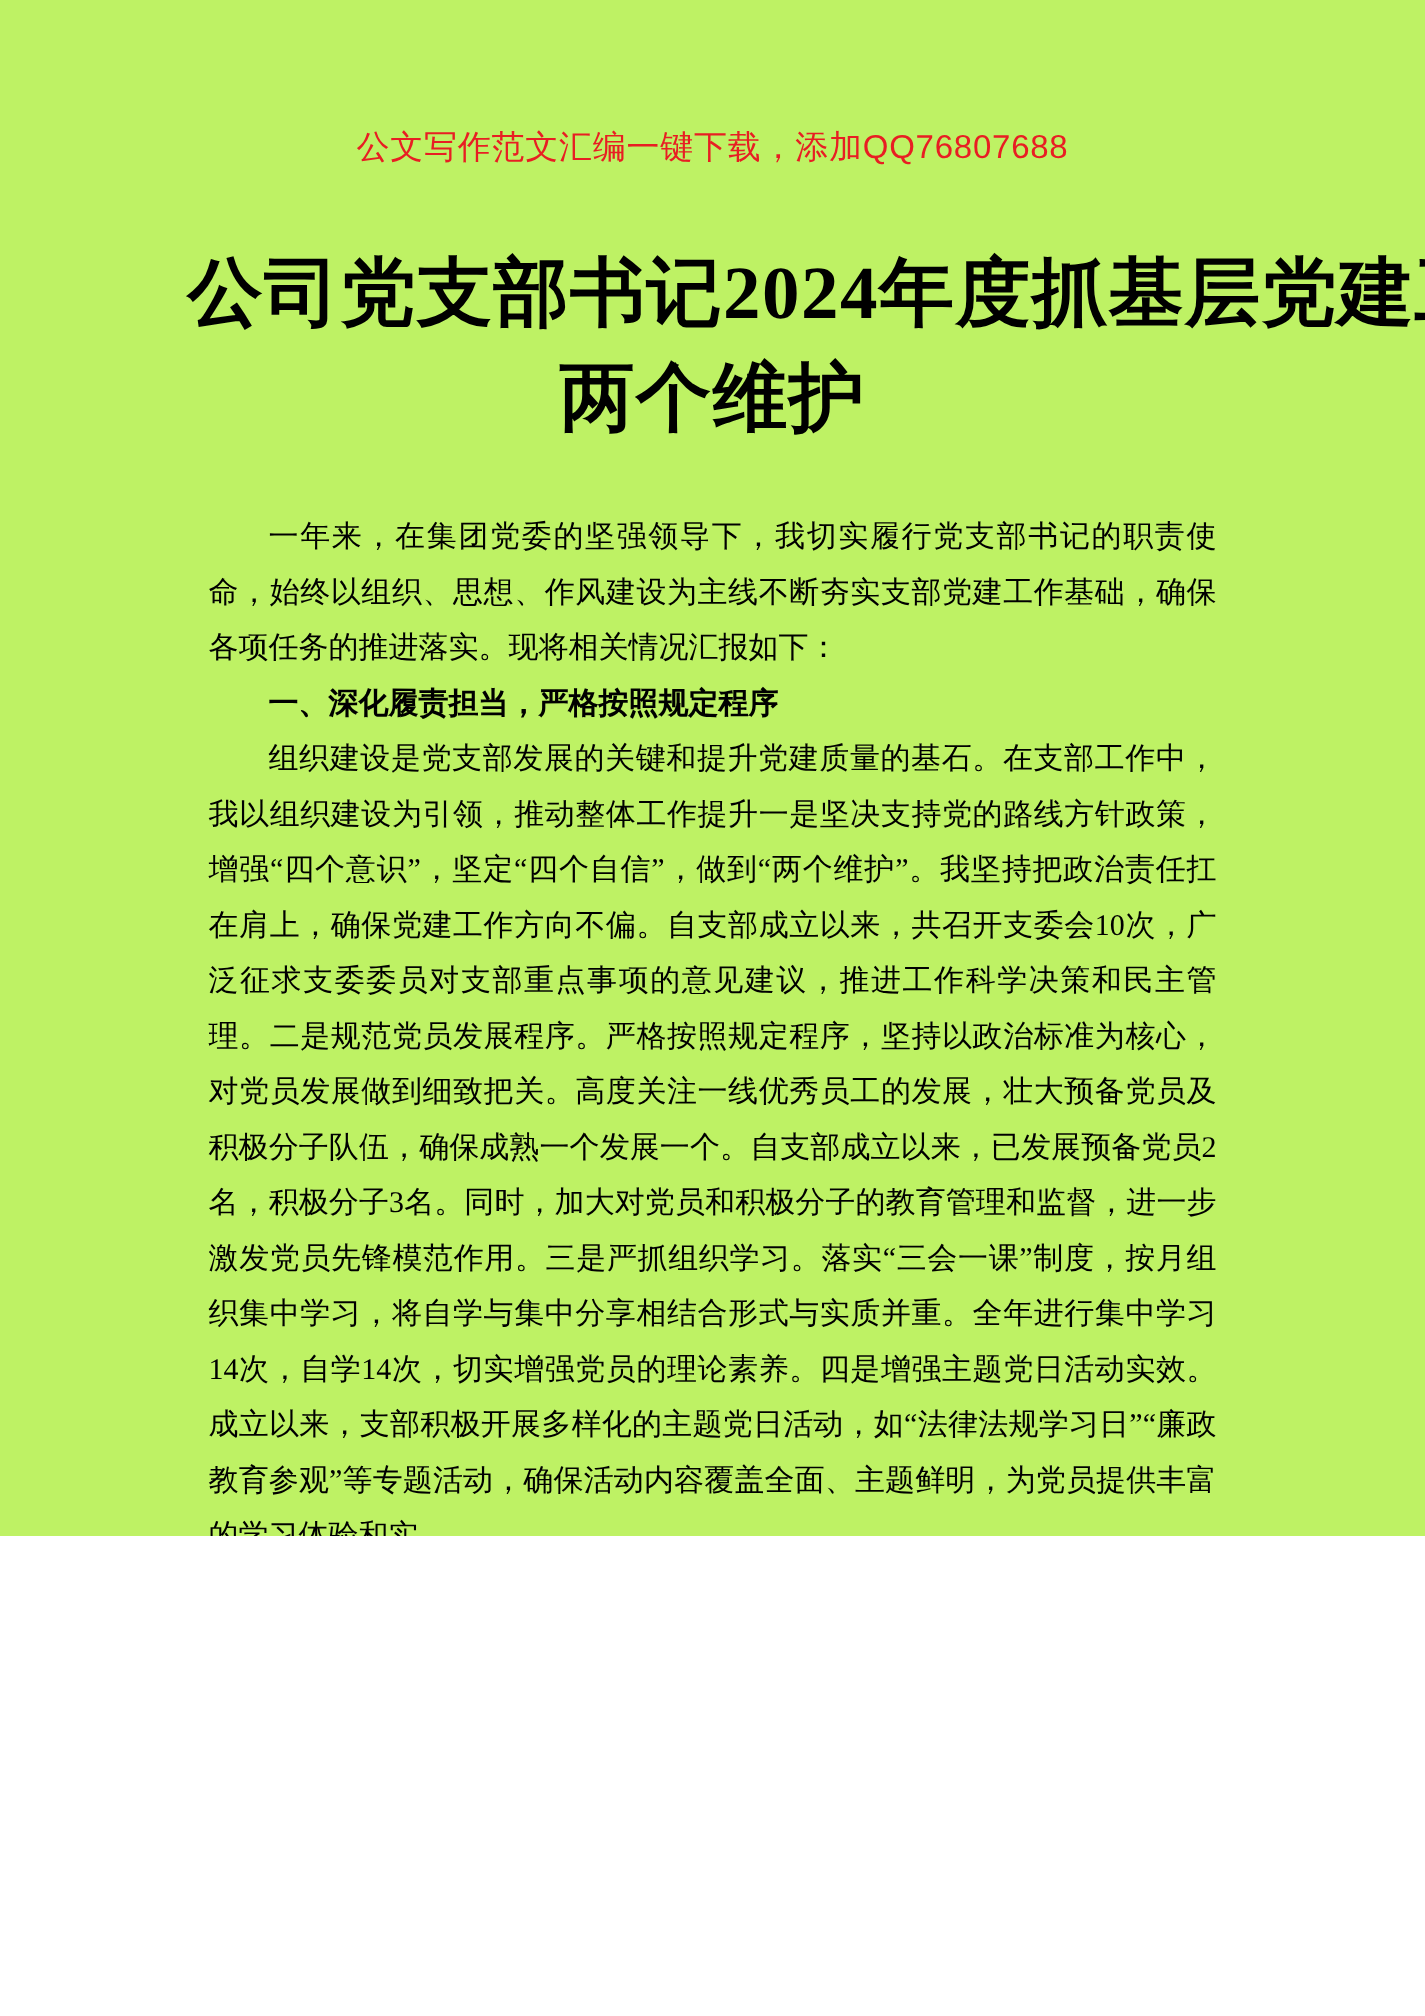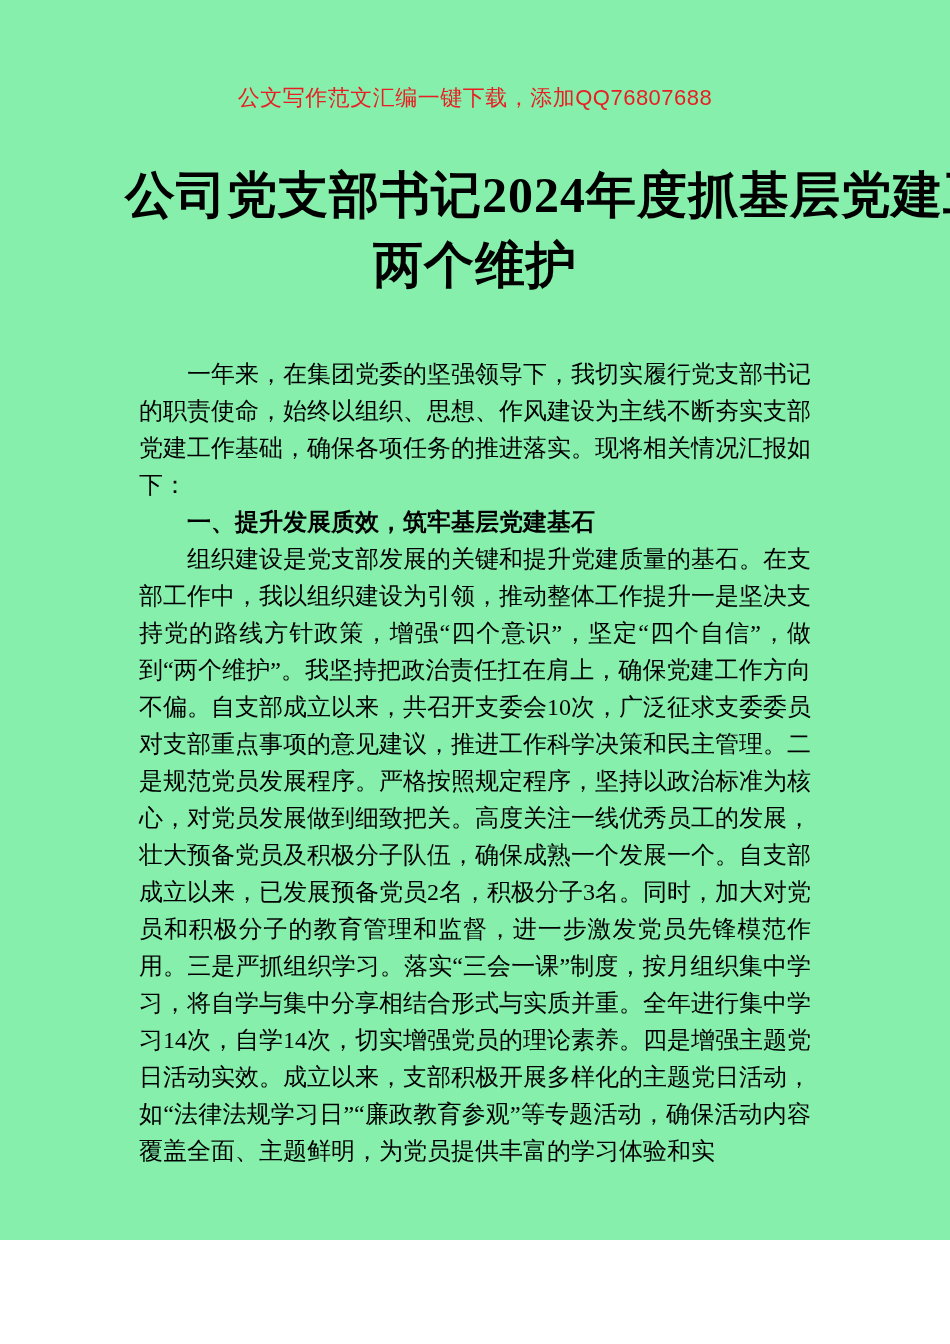--- a/index.html
+++ b/index.html
@@ -3,22 +3,22 @@
 <meta charset="utf-8">
 <style>
   html, body {
     margin: 0;
     padding: 0;
     background: #ffffff;
   }
   .page {
     position: relative;
     width: 950px;
-    height: 1240px;
-    background: #86efac;
+    height: 1024px;
+    background: #bef264;
     overflow: hidden;
     font-family: "Liberation Serif", "DejaVu Serif", serif;
     color: #000000;
   }
   .notice {
     position: absolute;
     top: 85px;
     left: 0;
     right: 0;
     text-align: center;
@@ -39,24 +39,24 @@
     font-weight: bold;
     line-height: 70px;
     letter-spacing: 1px;
   }
   .title .title-line {
     display: block;
     white-space: nowrap;
   }
   .content {
     position: absolute;
-    top: 356px;
+    top: 340px;
     left: 139px;
     width: 672px;
-    font-size: 24px;
+    font-size: 20px;
     line-height: 37px;
     text-align: justify;
   }
   .content p {
     margin: 0;
     text-indent: 2em;
   }
   .content p.heading1 {
     font-weight: bold;
   }
@@ -71,17 +71,17 @@
 
   <div class="notice">公文写作范文汇编一键下载，添加QQ76807688</div>
 
   <h1 class="title">
     <span class="title-line">公司党支部书记2024年度抓基层党建工作</span>
     <span class="title-line">两个维护</span>
   </h1>
 
   <div class="content">
     <p class="body-para">一年来，在集团党委的坚强领导下，我切实履行党支部书记的职责使命，始终以组织、思想、作风建设为主线不断夯实支部党建工作基础，确保各项任务的推进落实。现将相关情况汇报如下：</p>
-    <p class="heading1">一、提升发展质效，筑牢基层党建基石</p>
+    <p class="heading1">一、深化履责担当，严格按照规定程序</p>
     <p class="body-para">组织建设是党支部发展的关键和提升党建质量的基石。在支部工作中，我以组织建设为引领，推动整体工作提升一是坚决支持党的路线方针政策，增强“四个意识”，坚定“四个自信”，做到“两个维护”。我坚持把政治责任扛在肩上，确保党建工作方向不偏。自支部成立以来，共召开支委会10次，广泛征求支委委员对支部重点事项的意见建议，推进工作科学决策和民主管理。二是规范党员发展程序。严格按照规定程序，坚持以政治标准为核心，对党员发展做到细致把关。高度关注一线优秀员工的发展，壮大预备党员及积极分子队伍，确保成熟一个发展一个。自支部成立以来，已发展预备党员2名，积极分子3名。同时，加大对党员和积极分子的教育管理和监督，进一步激发党员先锋模范作用。三是严抓组织学习。落实“三会一课”制度，按月组织集中学习，将自学与集中分享相结合形式与实质并重。全年进行集中学习14次，自学14次，切实增强党员的理论素养。四是增强主题党日活动实效。成立以来，支部积极开展多样化的主题党日活动，如“法律法规学习日”“廉政教育参观”等专题活动，确保活动内容覆盖全面、主题鲜明，为党员提供丰富的学习体验和实</p>
   </div>
 
 </div>
 
 </body></html>

